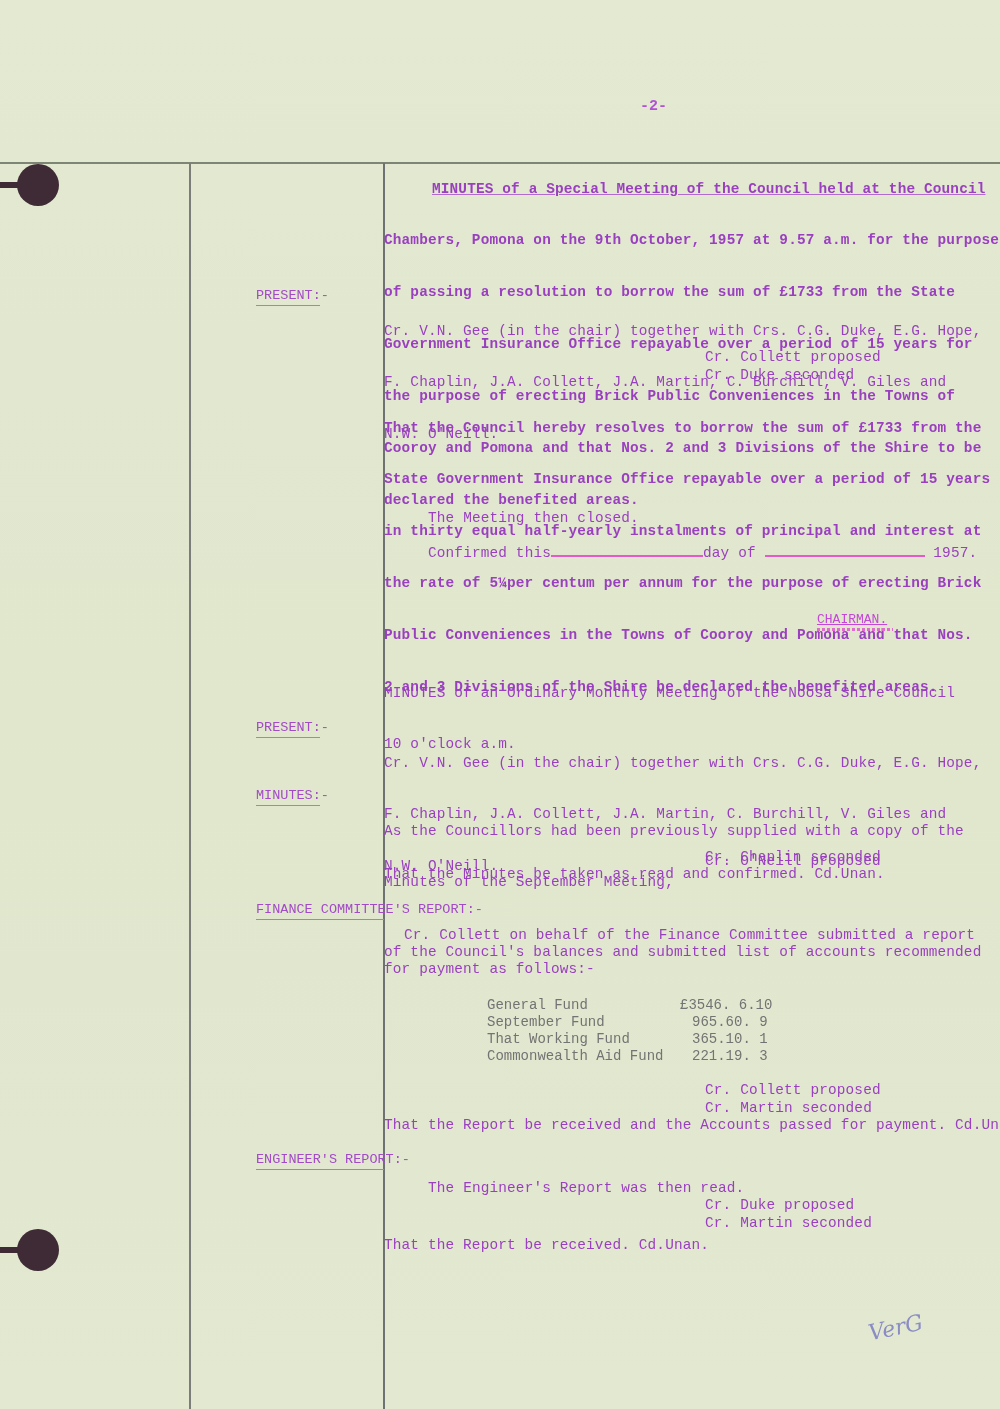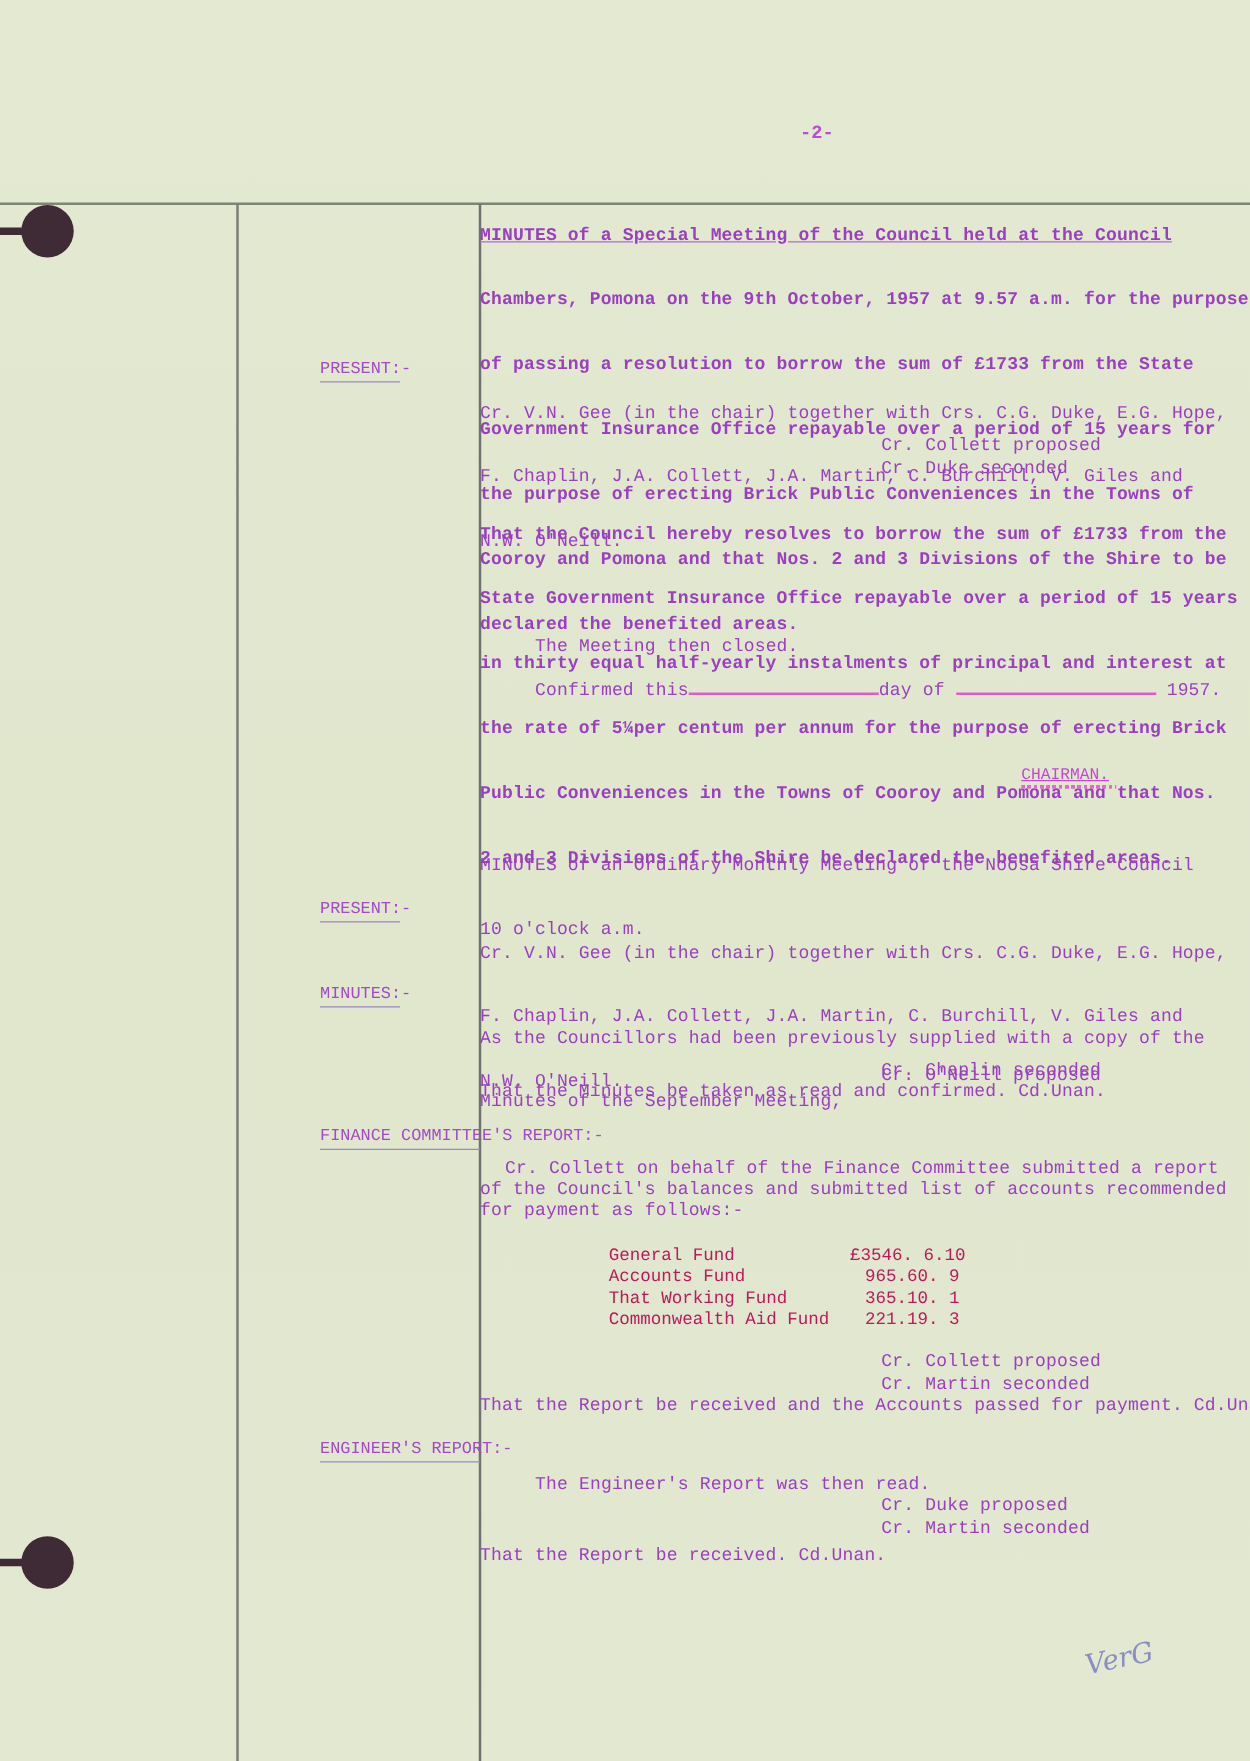--- a/index.html
+++ b/index.html
@@ -15,28 +15,28 @@
   }
   .hline { position: absolute; left: 0; width: 1000px; top: 162px; height: 2px; background: #7d8575; }
   .vline { position: absolute; top: 163px; bottom: 0; width: 2px; background: #7b7d78; }
   .vline.left { left: 189px; }
   .vline.mid { left: 383px; width: 1.5px; background: #6f7272; }
   .hole { position: absolute; width: 42px; height: 42px; border-radius: 50%; background: #3e2b35; left: 17px; }
   .hole-stem { position: absolute; left: 0; width: 22px; height: 6px; background: #3e2b35; }
   .pagenum { position: absolute; top: 98px; left: 640px; font-size: 15px; color: #b24fd6; font-weight: bold; }
   .t { position: absolute; font-size: 14.4px; line-height: 17.3px; white-space: pre; letter-spacing: 0.15px; }
   .b { font-weight: bold; }
-  .u { text-decoration: underline; text-decoration-color: #b06ad0; }
+  .u { text-decoration: underline; text-decoration-color: #b06ad0; padding-left: 48px; }
   .label { position: absolute; font-size: 13.5px; left: 256px; white-space: pre; color: #a24ac8; }
   .label::after { content: ""; display: block; width: 64px; height: 1px; background: #9b87c8; margin-top: 2px; }
   .label.wide::after { width: 128px; }
   .blank { display: inline-block; border-bottom: 2px solid #e65ac8; vertical-align: baseline; height: 4px; }
   .chair { position: absolute; left: 817px; top: 612px; font-size: 13px; color: #c547d8; text-decoration: underline; }
   .chair::after { content: ""; display: block; height: 3px; width: 76px; margin-top: 1px; background: repeating-linear-gradient(90deg, #e06ad0 0 3px, transparent 3px 5px); }
-  .fund-name, .fund-amt { position: absolute; font-size: 14px; white-space: pre; color: #be185d; }
+  .fund-name, .fund-amt { position: absolute; font-size: 14px; white-space: pre; color: #737373; }
   .sig { position: absolute; left: 868px; top: 1315px; font-family: "DejaVu Serif", serif; font-style: italic; font-size: 22px; color: #8a8cc4; transform: rotate(-12deg); }
 </style>
 </head>
 <body>
 
 <div class="page-bg"></div>
 <div class="hline"></div>
 <div class="vline left"></div>
 <div class="vline mid"></div>
 
@@ -104,21 +104,21 @@
 <div class="t" style="left:384px;top:866px">That the Minutes be taken as read and confirmed. Cd.Unan.</div>
 
 <div class="label wide" style="top:902px">FINANCE COMMITTEE'S REPORT:-</div>
 <div class="t" style="left:404px;top:927px">Cr. Collett on behalf of the Finance Committee submitted a report</div>
 <div class="t" style="left:384px;top:944px">of the Council's balances and submitted list of accounts recommended</div>
 <div class="t" style="left:384px;top:961px">for payment as follows:-</div>
 
 <div>
   <div class="fund-name" style="left:487px;top:997px">General Fund</div>
   <div class="fund-amt" style="left:680px;top:997px">£3546. 6.10</div>
-  <div class="fund-name" style="left:487px;top:1014px">Accounts Fund</div>
+  <div class="fund-name" style="left:487px;top:1014px">September Fund</div>
   <div class="fund-amt" style="left:692px;top:1014px">965.60. 9</div>
   <div class="fund-name" style="left:487px;top:1031px">That Working Fund</div>
   <div class="fund-amt" style="left:692px;top:1031px">365.10. 1</div>
   <div class="fund-name" style="left:487px;top:1048px">Commonwealth Aid Fund</div>
   <div class="fund-amt" style="left:692px;top:1048px">221.19. 3</div>
 </div>
 
 <div class="t" style="left:705px;top:1082px">Cr. Collett proposed</div>
 <div class="t" style="left:705px;top:1100px">Cr. Martin seconded</div>
 <div class="t" style="left:384px;top:1117px">That the Report be received and the Accounts passed for payment. Cd.Unan</div>

